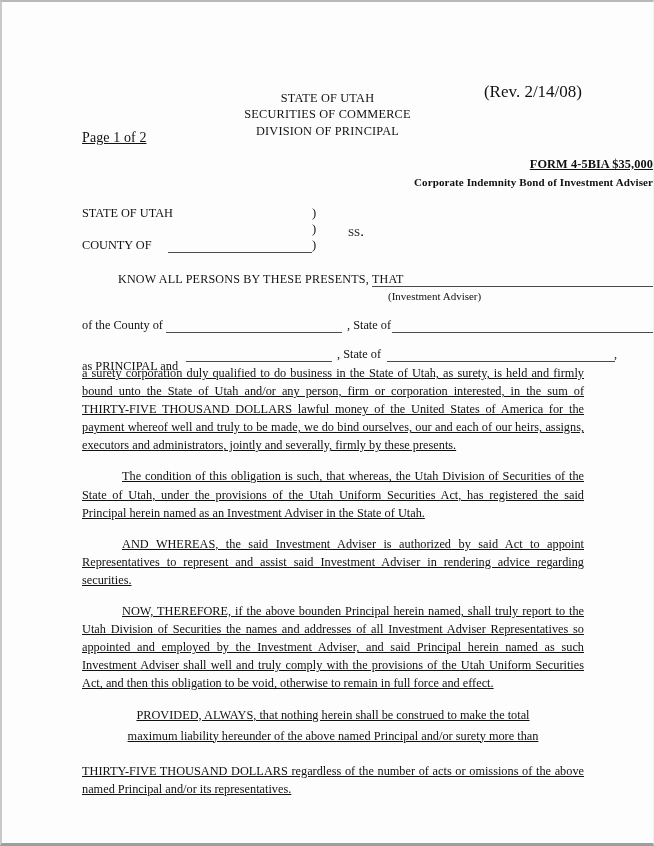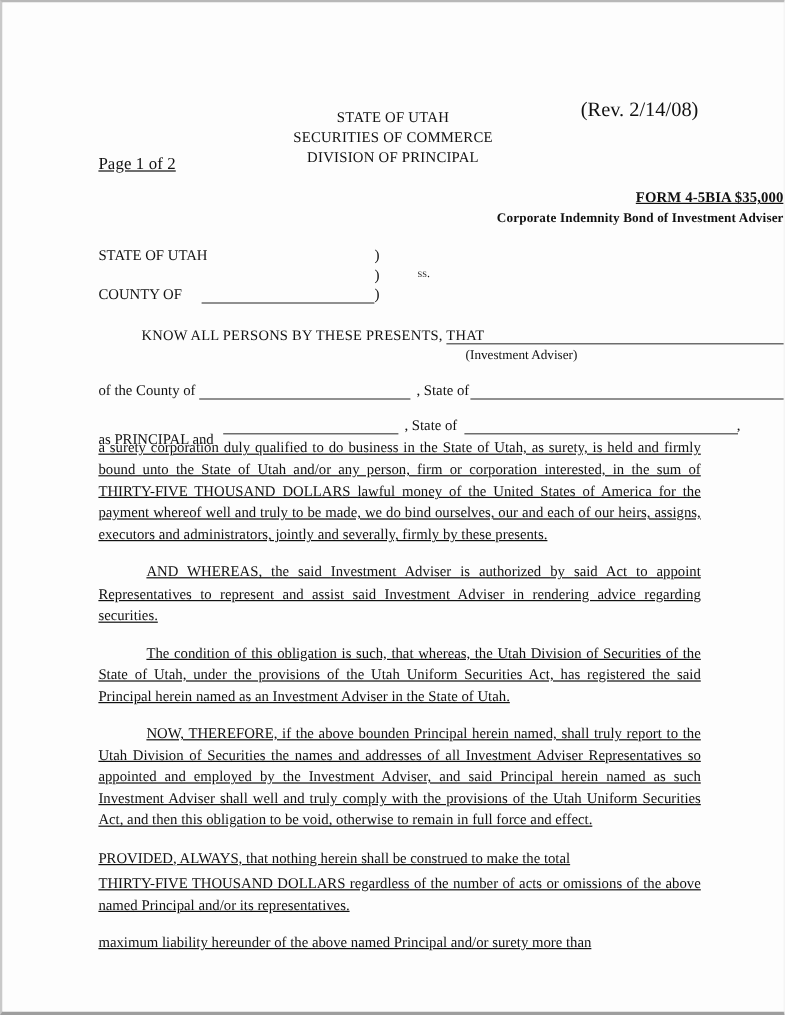--- a/index.html
+++ b/index.html
@@ -114,21 +114,21 @@
     position: absolute;
     font-size: 12.6px;
   }
   .paren.p1 { left: 230px; top: 0px; }
   .paren.p2 { left: 230px; top: 16px; }
   .paren.p3 { left: 230px; top: 32px; }
   .ss {
     position: absolute;
     left: 266px;
     top: 17px;
-    font-size: 10px;
+    font-size: 15px;
     font-variant: small-caps;
   }
   .rule {
     position: absolute;
     border-bottom: 1px solid #4a4a4a;
     height: 0;
   }
   .rule.county-line { left: 86px; top: 46px; width: 144px; }
 
   
@@ -191,21 +191,21 @@
     width: 502px;
     font-size: 12.3px;
   }
   p.para {
     margin: 0 0 13px 0;
     text-align: justify;
     line-height: 18.1px;
     text-decoration: underline;
   }
   p.para.indent { text-indent: 40px; }
-  p.para.noindent-block { text-align: left; }
+  p.para.noindent-block { text-align: center; }
   .body > p.first { margin-top: 0; }
 </style>
 </head>
 <body>
 
 <div class="page">
   <div class="sheet">
 
     <div class="hdr-row">
       <span class="page-num">Page 1 of 2</span>
@@ -249,22 +249,22 @@
     <div class="fill-row2">
       <span class="lbl-a">as PRINCIPAL and</span>
       <span class="lbl-b">, State of</span>
       <span class="tail">,</span>
       <span class="rule r2a"></span>
       <span class="rule r2b"></span>
     </div>
 
     <div class="body">
       <p class="para first">a surety corporation duly qualified to do business in the State of Utah, as surety, is held and firmly bound unto the State of Utah and/or any person, firm or corporation interested, in the sum of THIRTY-FIVE THOUSAND DOLLARS lawful money of the United States of America for the payment whereof well and truly to be made, we do bind ourselves, our and each of our heirs, assigns, executors and administrators, jointly and severally, firmly by these presents.</p>
+      <p class="para indent">The condition of this obligation is such, that whereas, the Utah Division of Securities of the State of Utah, under the provisions of the Utah Uniform Securities Act, has registered the said Principal herein named as an Investment Adviser in the State of Utah.</p>
       <p class="para indent">AND WHEREAS, the said Investment Adviser is authorized by said Act to appoint Representatives to represent and assist said Investment Adviser in rendering advice regarding securities.</p>
-      <p class="para indent">The condition of this obligation is such, that whereas, the Utah Division of Securities of the State of Utah, under the provisions of the Utah Uniform Securities Act, has registered the said Principal herein named as an Investment Adviser in the State of Utah.</p>
       <p class="para indent">NOW, THEREFORE, if the above bounden Principal herein named, shall truly report to the Utah Division of Securities the names and addresses of all Investment Adviser Representatives so appointed and employed by the Investment Adviser, and said Principal herein named as such Investment Adviser shall well and truly comply with the provisions of the Utah Uniform Securities Act, and then this obligation to be void, otherwise to remain in full force and effect.</p>
       <p class="para noindent-block" style="margin-bottom:3px;">PROVIDED, ALWAYS, that nothing herein shall be construed to make the total</p>
+      <p class="para noindent-block" style="margin-bottom:17px;">maximum liability hereunder of the above named Principal and/or surety more than</p>
       <p class="para">THIRTY-FIVE THOUSAND DOLLARS regardless of the number of acts or omissions of the above named Principal and/or its representatives.</p>
-      <p class="para noindent-block" style="margin-bottom:17px;">maximum liability hereunder of the above named Principal and/or surety more than</p>
     </div>
 
   </div>
 </div>
 
 </body></html>

